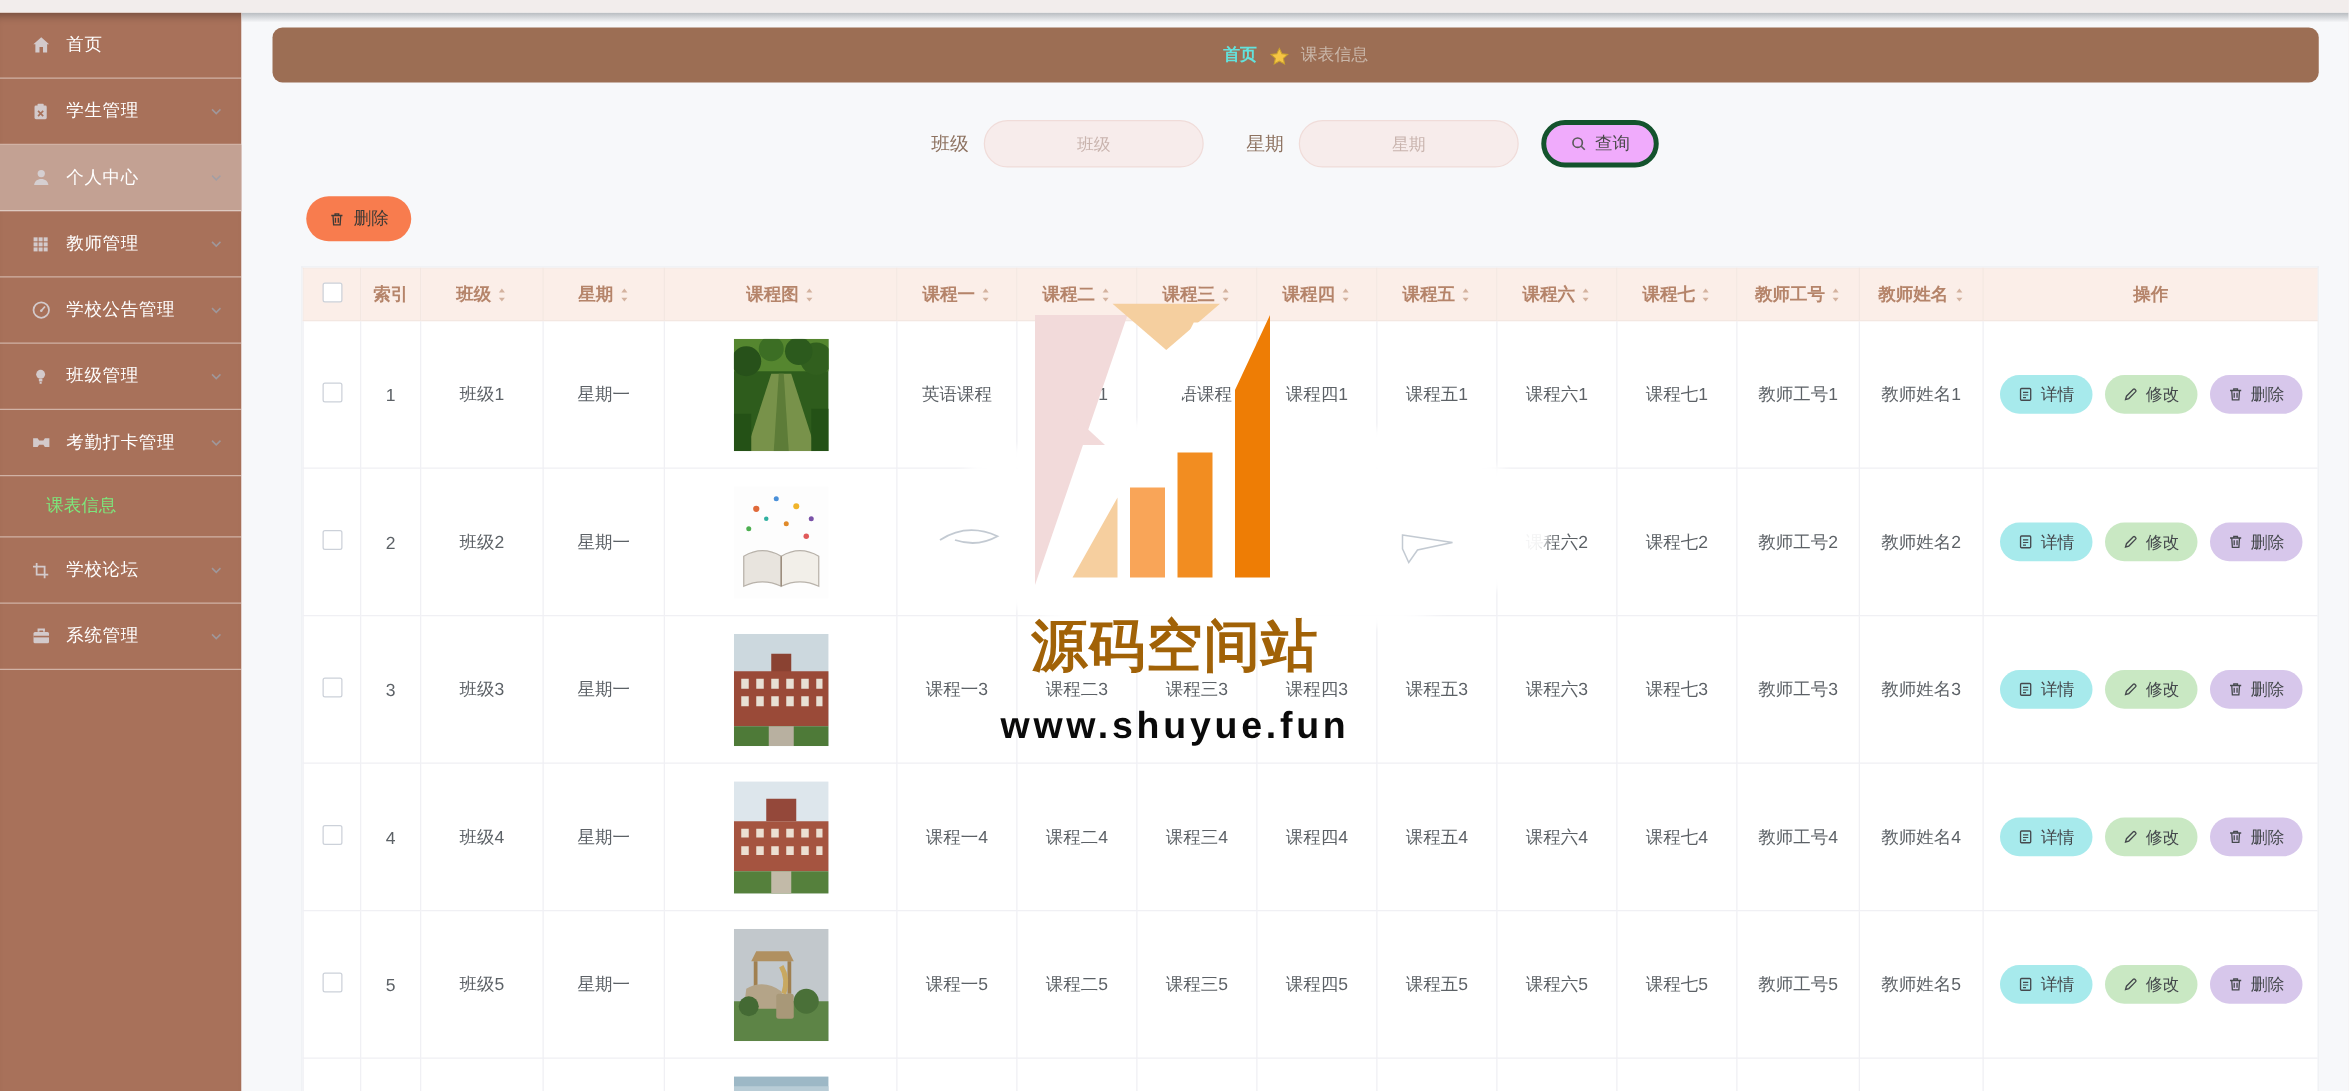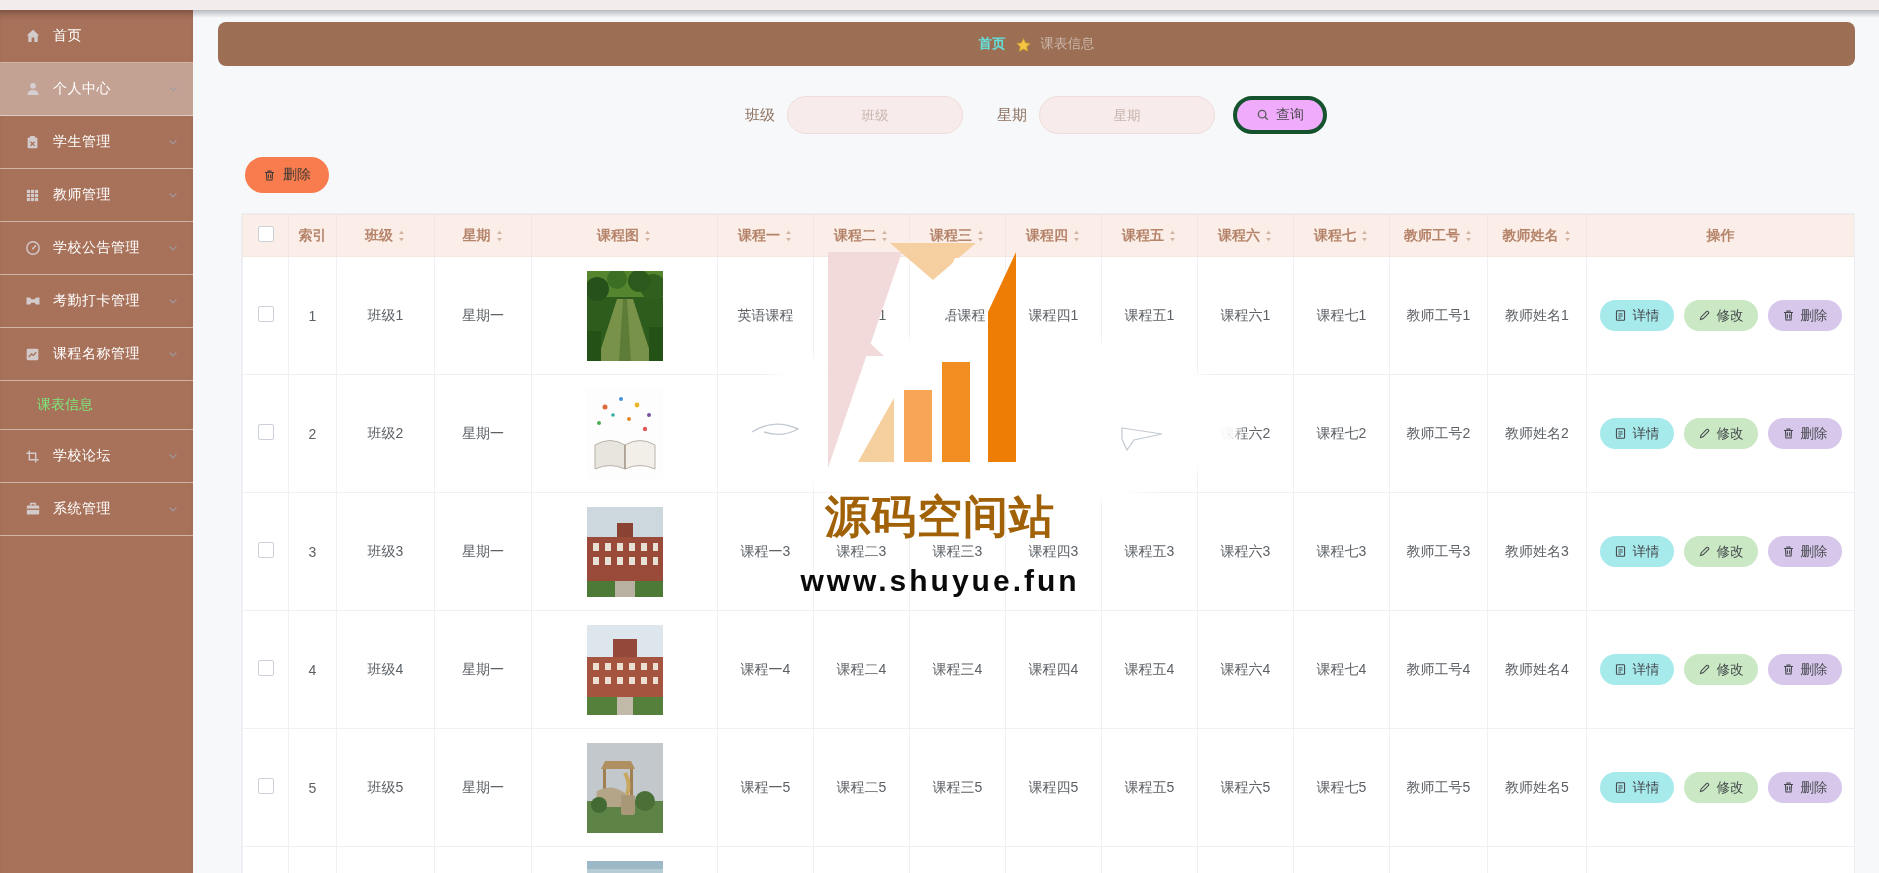--- a/index.html
+++ b/index.html
@@ -91,43 +91,43 @@
   <div class="sidebar">
     <div>
         <div class="sb-item">
           <span class="ic">
             <svg viewBox="0 0 16 16" width="16" height="16">
               <path fill="currentColor" d="M8 1.8l6.3 5.6h-1.6V14H9.4V9.6H6.6V14H3.3V7.4H1.7z"></path>
             </svg>
           </span>
           <span class="sb-label">首页</span>
         </div>
-        <div class="sb-item active">
-          <span class="ic">
-            <svg viewBox="0 0 16 16" width="16" height="16">
-              <circle fill="currentColor" cx="8" cy="4.8" r="2.9"></circle>
-              <path fill="currentColor" d="M2.3 14c.3-3.2 2.6-4.9 5.7-4.9s5.4 1.7 5.7 4.9z"></path>
-            </svg>
-          </span>
-          <span class="sb-label">个人中心</span>
-          <span class="sb-chev">
-            <svg viewBox="0 0 16 16" width="12" height="12">
-              <path d="M3.5 6l4.5 4.5L12.5 6" fill="none" stroke="currentColor" stroke-width="1.6"></path>
-            </svg>
-          </span>
-        </div>
         <div class="sb-item">
           <span class="ic">
             <svg viewBox="0 0 16 16" width="15" height="15">
               <rect fill="currentColor" x="2.8" y="2.6" width="10.4" height="11.6" rx="1.2"></rect>
               <rect fill="currentColor" x="5.4" y="1" width="5.2" height="3" rx="0.6"></rect>
               <path stroke="#a8715a" stroke-width="1.4" d="M5.8 7.2l4.4 4.4m0-4.4l-4.4 4.4" fill="none"></path>
             </svg>
           </span>
           <span class="sb-label">学生管理</span>
+          <span class="sb-chev">
+            <svg viewBox="0 0 16 16" width="12" height="12">
+              <path d="M3.5 6l4.5 4.5L12.5 6" fill="none" stroke="currentColor" stroke-width="1.6"></path>
+            </svg>
+          </span>
+        </div>
+        <div class="sb-item active">
+          <span class="ic">
+            <svg viewBox="0 0 16 16" width="16" height="16">
+              <circle fill="currentColor" cx="8" cy="4.8" r="2.9"></circle>
+              <path fill="currentColor" d="M2.3 14c.3-3.2 2.6-4.9 5.7-4.9s5.4 1.7 5.7 4.9z"></path>
+            </svg>
+          </span>
+          <span class="sb-label">个人中心</span>
           <span class="sb-chev">
             <svg viewBox="0 0 16 16" width="12" height="12">
               <path d="M3.5 6l4.5 4.5L12.5 6" fill="none" stroke="currentColor" stroke-width="1.6"></path>
             </svg>
           </span>
         </div>
         <div class="sb-item">
           <span class="ic">
             <svg viewBox="0 0 16 16" width="15" height="15">
               <g fill="currentColor">
@@ -160,39 +160,40 @@
           </span>
           <span class="sb-label">学校公告管理</span>
           <span class="sb-chev">
             <svg viewBox="0 0 16 16" width="12" height="12">
               <path d="M3.5 6l4.5 4.5L12.5 6" fill="none" stroke="currentColor" stroke-width="1.6"></path>
             </svg>
           </span>
         </div>
         <div class="sb-item">
           <span class="ic">
-            <svg viewBox="0 0 16 16" width="16" height="16">
-              <path fill="currentColor" d="M1.5 4.5h3.6l1.2 1.8h3.4l1.2-1.8h3.6v7h-3.6l-1.2-1.8H6.3l-1.2 1.8H1.5z"></path>
-            </svg>
-          </span>
-          <span class="sb-label">考勤打卡管理</span>
+            <svg viewBox="0 0 16 16" width="15" height="15">
+              <circle cx="8" cy="5.8" r="3.8" fill="currentColor"></circle>
+              <rect x="6.5" y="9.8" width="3" height="2.2" rx="0.5" fill="currentColor"></rect>
+              <rect x="7" y="12.4" width="2" height="1.4" rx="0.4" fill="currentColor"></rect>
+            </svg>
+          </span>
+          <span class="sb-label">班级管理</span>
           <span class="sb-chev">
             <svg viewBox="0 0 16 16" width="12" height="12">
               <path d="M3.5 6l4.5 4.5L12.5 6" fill="none" stroke="currentColor" stroke-width="1.6"></path>
             </svg>
           </span>
         </div>
         <div class="sb-item">
           <span class="ic">
-            <svg viewBox="0 0 16 16" width="15" height="15">
-              <rect x="1.8" y="1.8" width="12.4" height="12.4" rx="1.4" fill="currentColor"></rect>
-              <path d="M4 10.6l3-3.2 2 1.6 3-3.6" stroke="#a8715a" stroke-width="1.4" fill="none"></path>
-            </svg>
-          </span>
-          <span class="sb-label">课程名称管理</span>
+            <svg viewBox="0 0 16 16" width="16" height="16">
+              <path fill="currentColor" d="M1.5 4.5h3.6l1.2 1.8h3.4l1.2-1.8h3.6v7h-3.6l-1.2-1.8H6.3l-1.2 1.8H1.5z"></path>
+            </svg>
+          </span>
+          <span class="sb-label">考勤打卡管理</span>
           <span class="sb-chev">
             <svg viewBox="0 0 16 16" width="12" height="12">
               <path d="M3.5 6l4.5 4.5L12.5 6" fill="none" stroke="currentColor" stroke-width="1.6"></path>
             </svg>
           </span>
         </div>
         <div class="sb-sub sub-active">课表信息</div>
         <div class="sb-item">
           <span class="ic">
             <svg viewBox="0 0 16 16" width="15" height="15">

